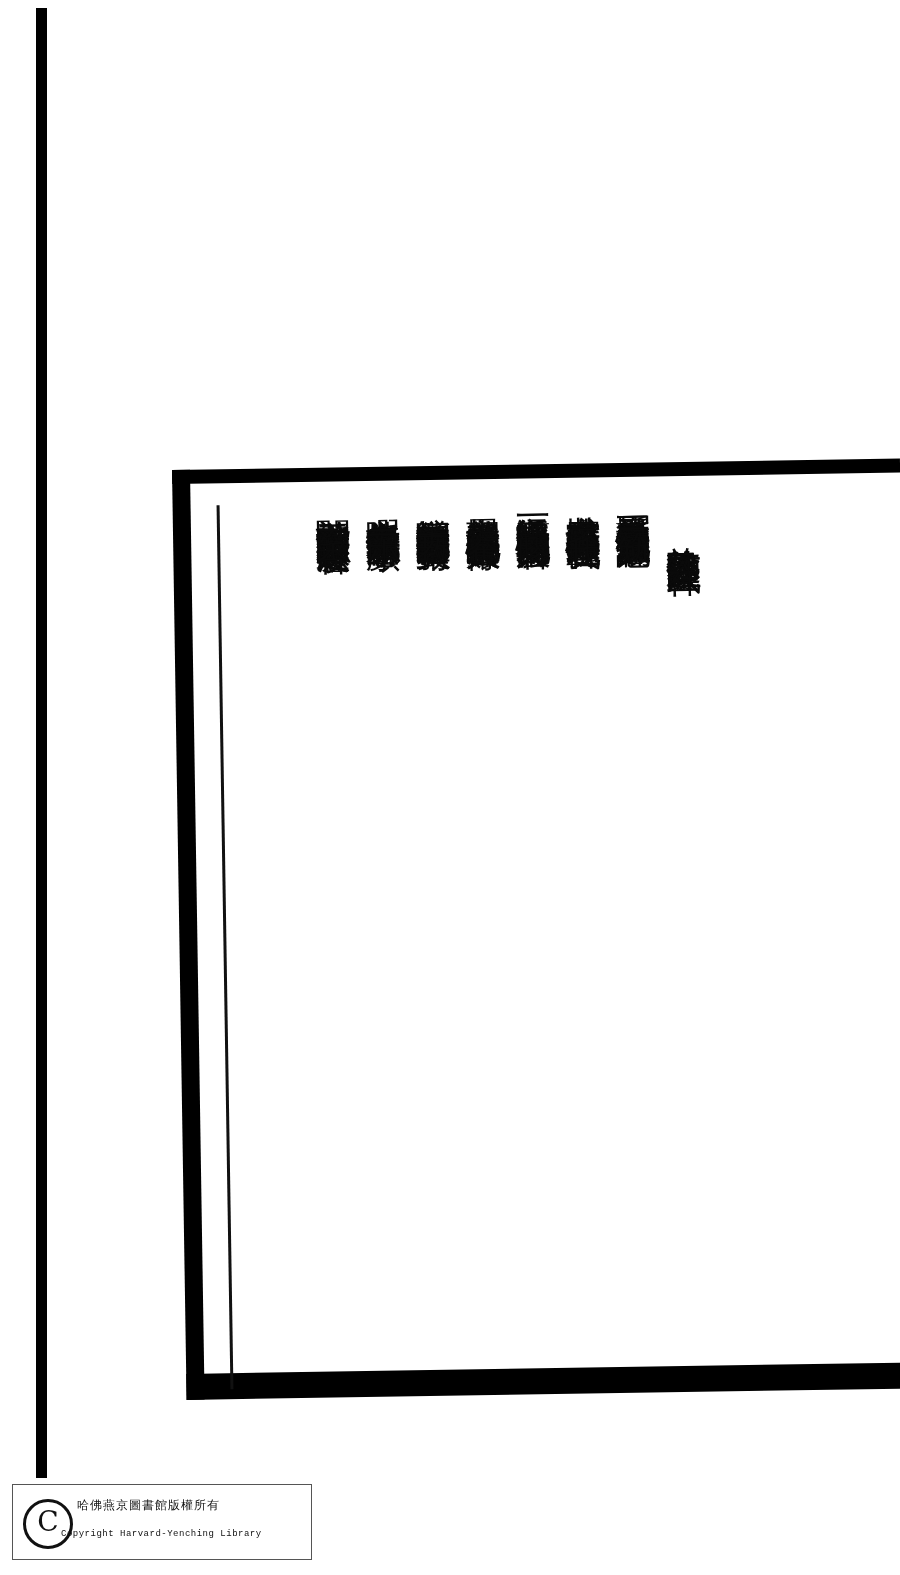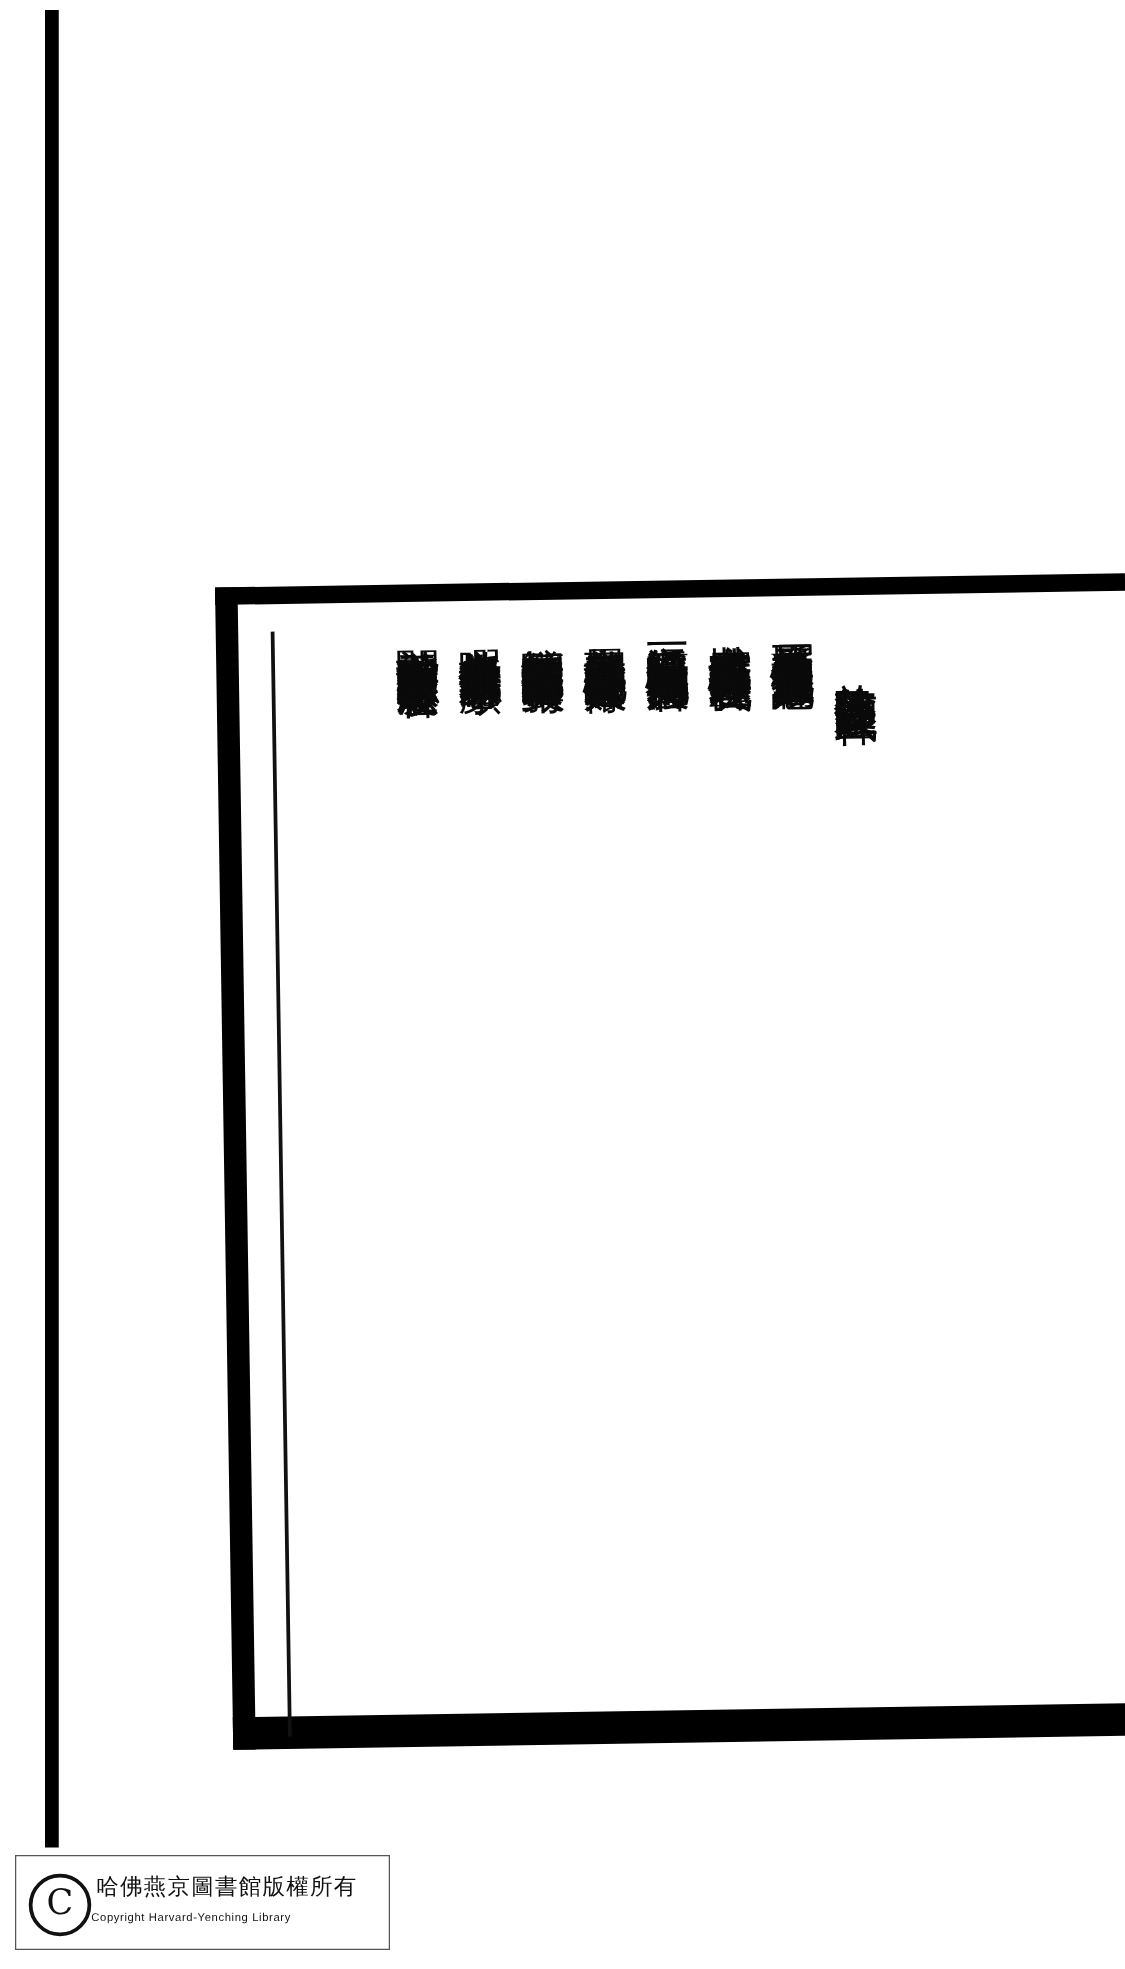--- a/index.html
+++ b/index.html
@@ -125,30 +125,30 @@
     font-size: 28px;
     line-height: 40px;
     text-align: center;
     color: #111111;
   }
   .stamp-cn {
     position: absolute;
     left: 64px;
     top: 12px;
     font-family: "DejaVu Serif", serif;
-    font-size: 18px;
+    font-size: 12px;
     letter-spacing: 1px;
     color: #111111;
     white-space: nowrap;
   }
   .stamp-en {
     position: absolute;
-    left: 60px;
+    left: 48px;
     top: 44px;
-    font-family: Liberation Sans, sans-serif;
+    font-family: Liberation Mono, monospace;
     font-size: 9px;
     letter-spacing: 0.5px;
     color: #111111;
     white-space: nowrap;
   }
 </style>
 </head>
 <body>
 
 <div class="binding-bar"></div>

